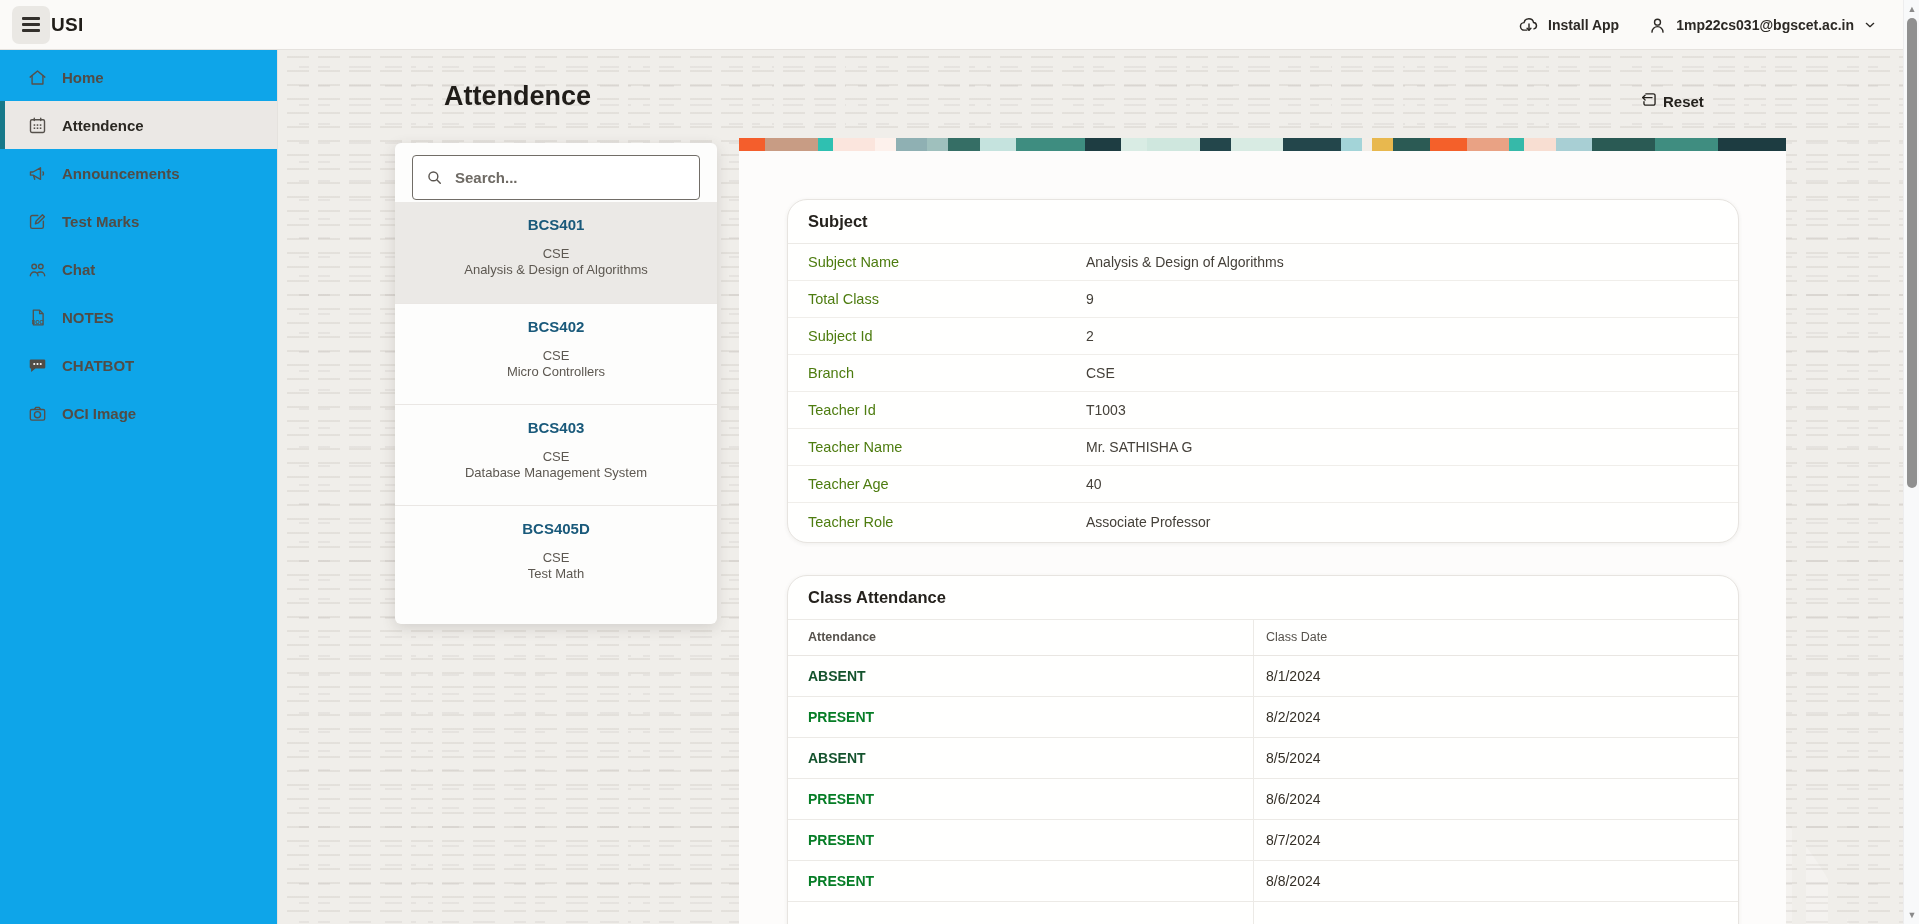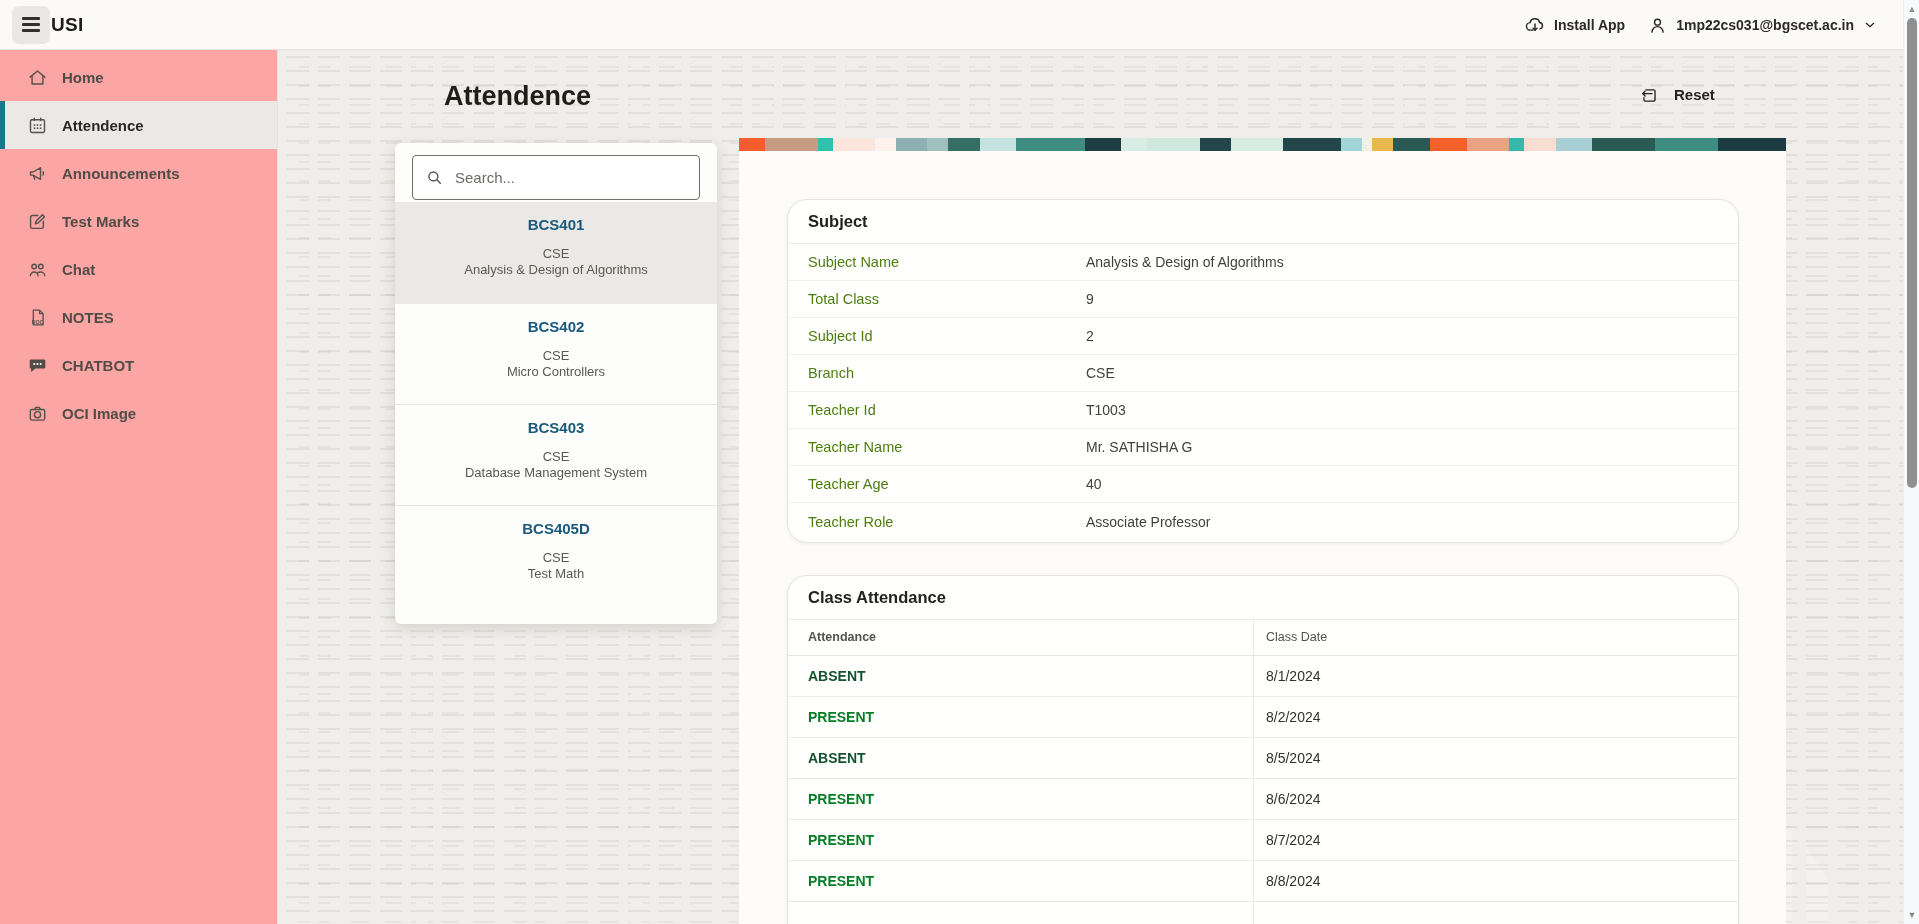--- a/index.html
+++ b/index.html
@@ -17,29 +17,29 @@
     background: #fbfaf8; border-bottom: 1px solid #e5e2de;
     display: flex; align-items: center; z-index: 30;
   }
   .menu-btn {
     width: 38px; height: 38px; margin-left: 12px; border: none; cursor: pointer;
     background: #eae8e4; border-radius: 7px;
     display: flex; flex-direction: column; justify-content: center; align-items: center; gap: 3.5px;
   }
   .menu-btn span { display: block; width: 18px; height: 2.4px; background: #33302c; border-radius: 1px; }
   .app-title { margin-left: 1px; font-size: 19px; font-weight: 800; color: #211e1a; letter-spacing: .3px; }
-  .header-right { position: absolute; right: 25px; top: 0; height: 50px; display: flex; align-items: center; gap: 22px; }
+  .header-right { position: absolute; right: 25px; top: 0; height: 50px; display: flex; align-items: center; gap: 28px; }
   .hdr-item { display: flex; align-items: center; gap: 8px; background: none; border: none; cursor: pointer;
               font-family: inherit; font-size: 14px; font-weight: 700; color: #2c2925; }
   .hdr-item svg { display: block; }
 
   
   .sidebar {
     position: absolute; left: 0; top: 50px; width: 278px; height: 874px;
-    background: #fca5a5; border-right: 1px solid #e5e2de; z-index: 20; padding-top: 3px;
+    background: #0ea5e9; border-right: 1px solid #e5e2de; z-index: 20; padding-top: 3px;
   }
   .nav-item {
     position: relative; height: 48px; display: flex; align-items: center; gap: 14px;
     padding-left: 21px; cursor: pointer; border-left: 5px solid transparent;
     font-size: 15px; font-weight: 600; color: #514c46;
   }
   .nav-item .icon-slot { width: 22px; height: 22px; display: flex; align-items: center; justify-content: center; }
   .nav-item.selected { background: #ebe8e5; border-left-color: #17798a; color: #2b2823; font-weight: 700; }
 
   
@@ -64,35 +64,35 @@
     background: linear-gradient(90deg,
       #f45e2c 0 2.5%, #c89c84 2.5% 7.5%, #2fc0b1 7.5% 9%, #fbe5dd 9% 13%, #fdf1ec 13% 15%,
       #8fb0b3 15% 18%, #9fc0bd 18% 20%, #356e65 20% 23%, #c5e3de 23% 26.5%, #3e8d80 26.5% 33%,
       #1e3d42 33% 36.5%, #d9ece4 36.5% 39%, #cfe7de 39% 44%, #23464b 44% 47%, #d8ebe3 47% 52%,
       #23464b 52% 57.5%, #a3d4d8 57.5% 59.5%, #f2eee8 59.5% 60.5%, #e8b84e 60.5% 62.5%,
       #2b5a54 62.5% 66%, #f4602a 66% 69.5%, #e9a284 69.5% 73.5%, #36b9a9 73.5% 75%,
       #f8ded2 75% 78%, #a8cfd4 78% 81.5%, #2a5a54 81.5% 87.5%, #3f8d80 87.5% 93.5%, #1d3c41 93.5% 100%);
   }
   .page-title { position: absolute; left: 166px; top: 31px; font-size: 27px; font-weight: 800; color: #201d19; }
   .reset-btn {
-    position: absolute; left: 1362px; top: 36px; height: 30px; display: flex; align-items: flex-start; gap: 15px;
+    position: absolute; left: 1362px; top: 36px; height: 30px; display: flex; align-items: center; gap: 4px;
     background: none; border: none; cursor: pointer; font-family: inherit;
     font-size: 15px; font-weight: 700; color: #25221e;
   }
 
   
   .subjects-panel {
     position: absolute; left: 117px; top: 93px; width: 322px; height: 481px;
     background: #fdfdfc; border-radius: 6px; box-shadow: 0 4px 14px rgba(60,55,48,.16); z-index: 5;
   }
   .search-wrap { position: relative; margin: 12px 17px 0 17px; }
   .search-wrap svg { position: absolute; left: 13px; top: 13px; }
   .search-input {
     width: 100%; height: 45px; border: 1px solid #716d67; border-radius: 4px; background: #fff;
-    padding: 0 12px 0 42px; font-family: inherit; font-size: 15px; color: #a21caf; outline: none;
+    padding: 0 12px 0 42px; font-family: inherit; font-size: 15px; color: #a21caf; outline: none; font-weight: bold;
   }
   .search-input::placeholder { color: #6e6a64; }
   .subject-list { margin-top: 2px; text-align: center; }
   .subject-item { padding: 14px 21px 0 21px; height: 101px; cursor: pointer; border-top: 1px solid #eae7e4; }
   .subject-item:first-child { border-top: none; }
   .subject-item.selected { background: #ebe9e6; }
   .subject-code { font-size: 15px; font-weight: 800; color: #19597a; margin-bottom: 13px; }
   .subject-sub { font-size: 13px; line-height: 16px; color: #5d5851; }
 
   

